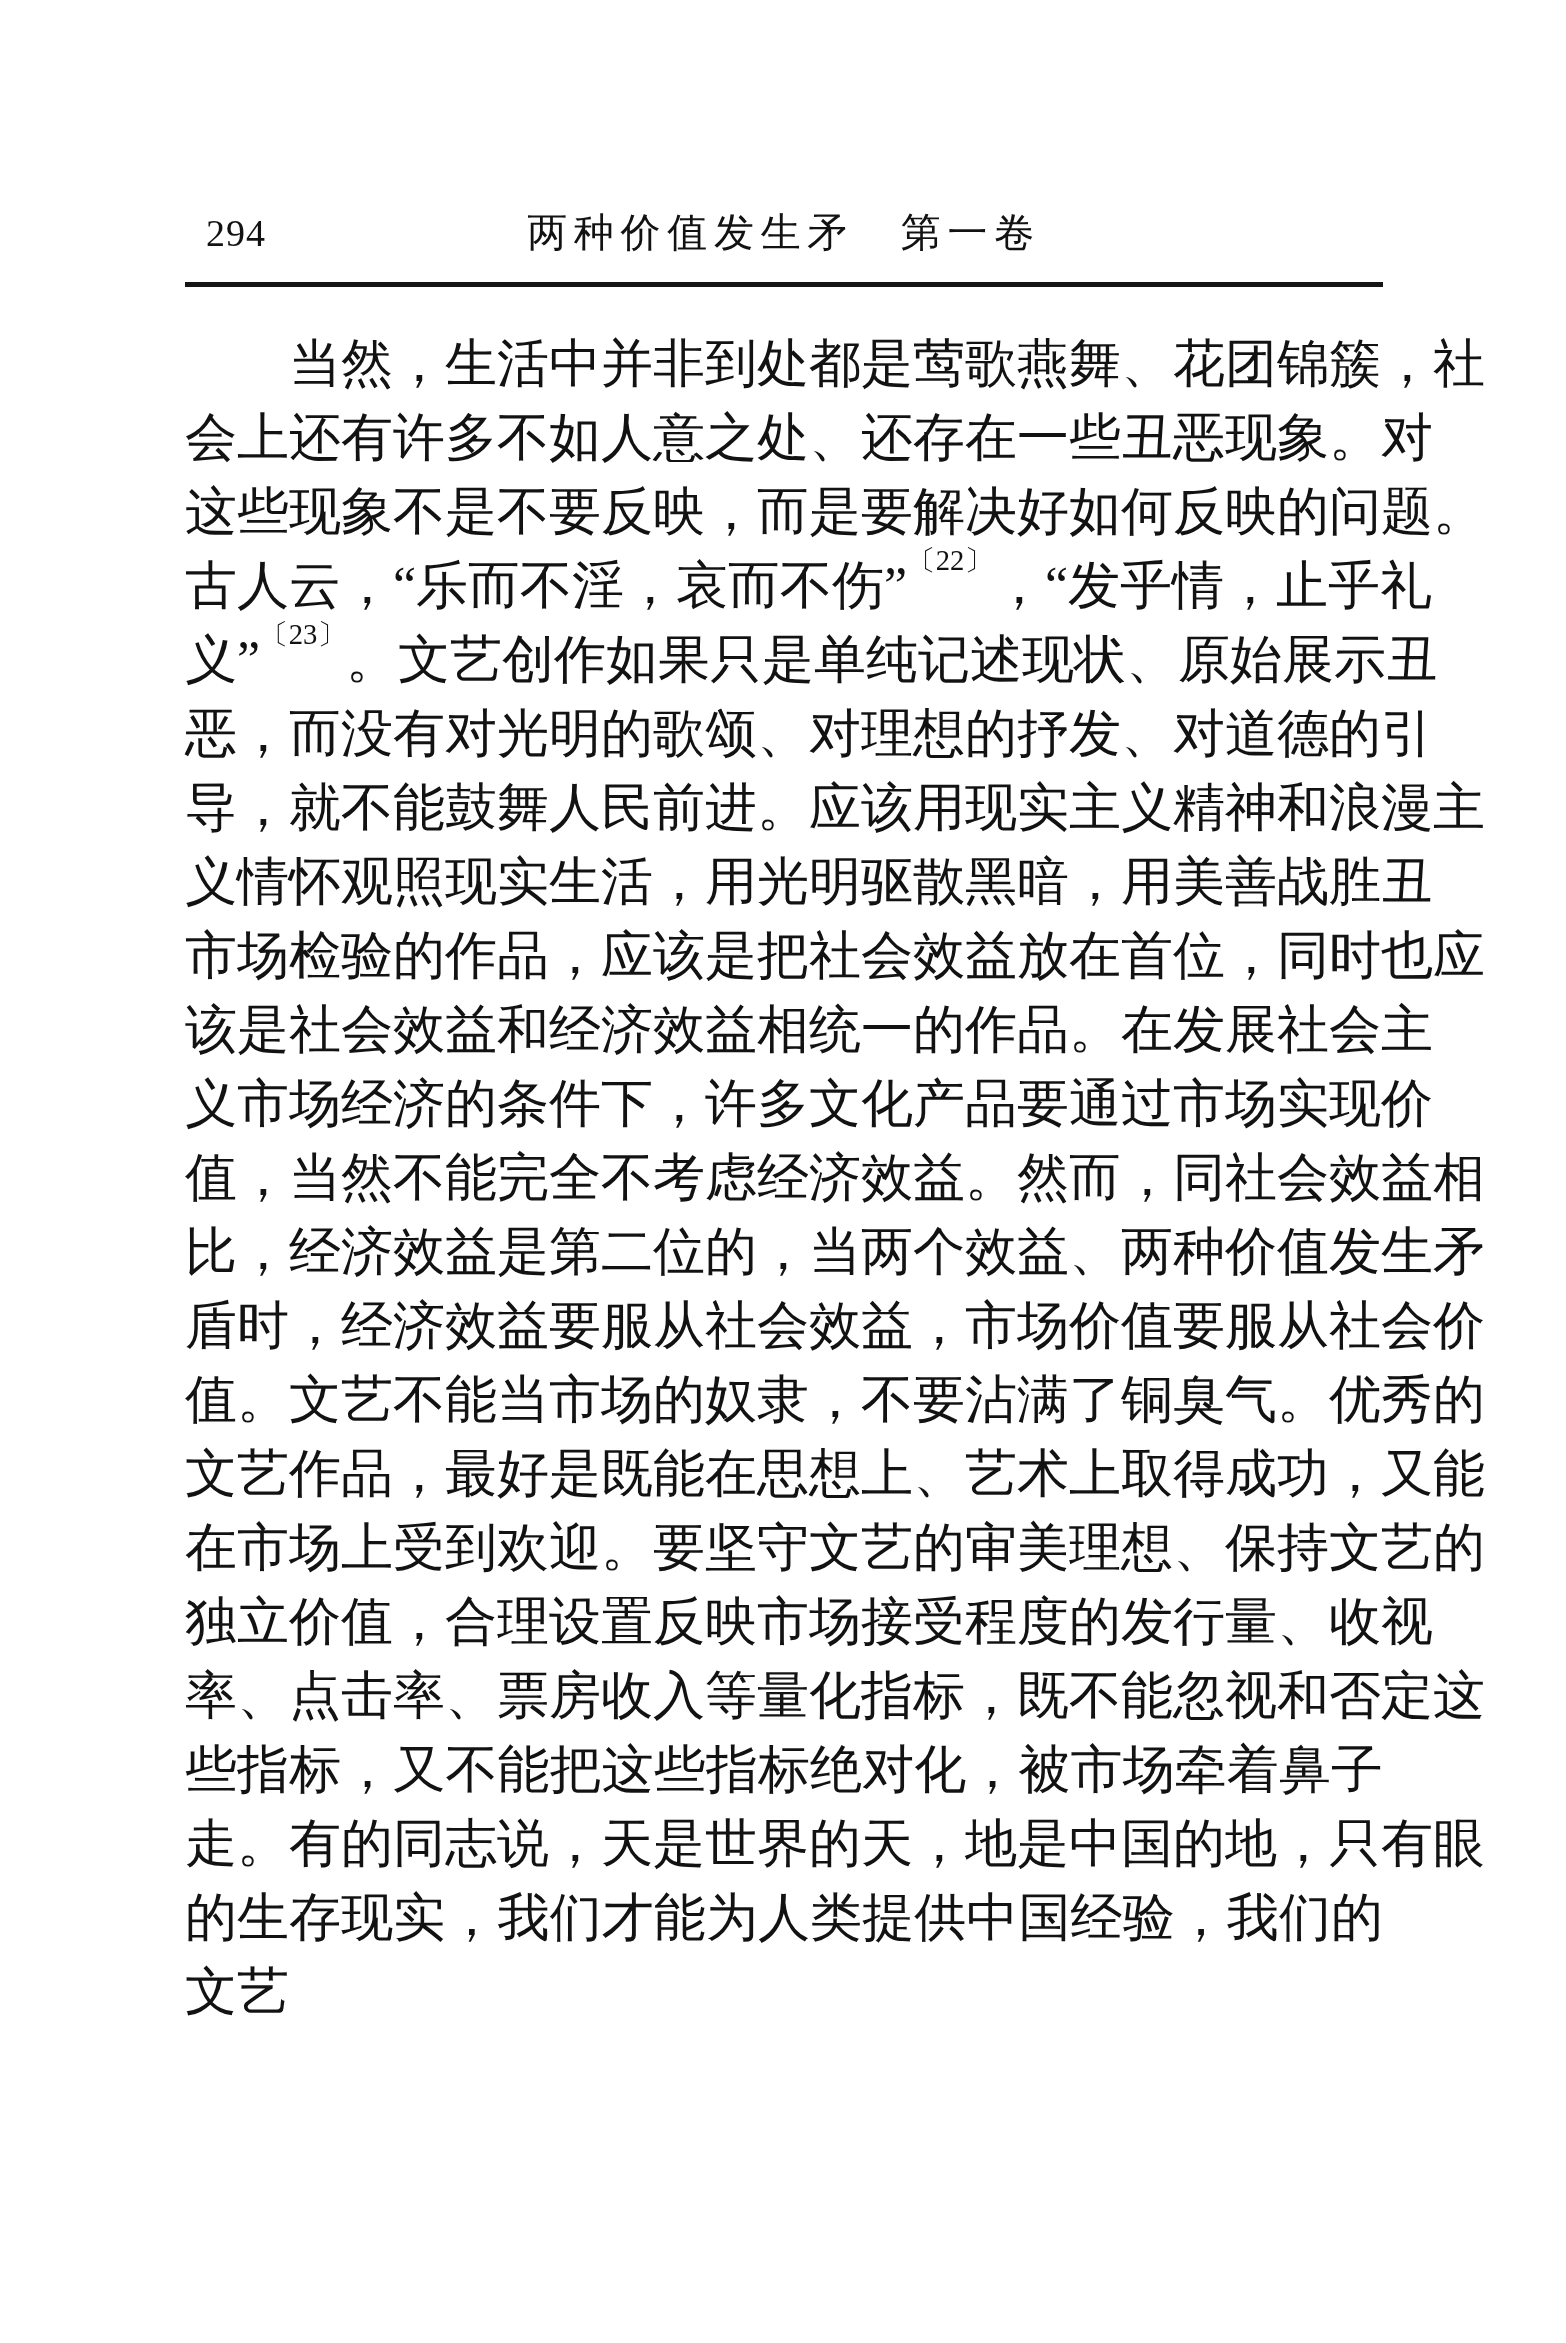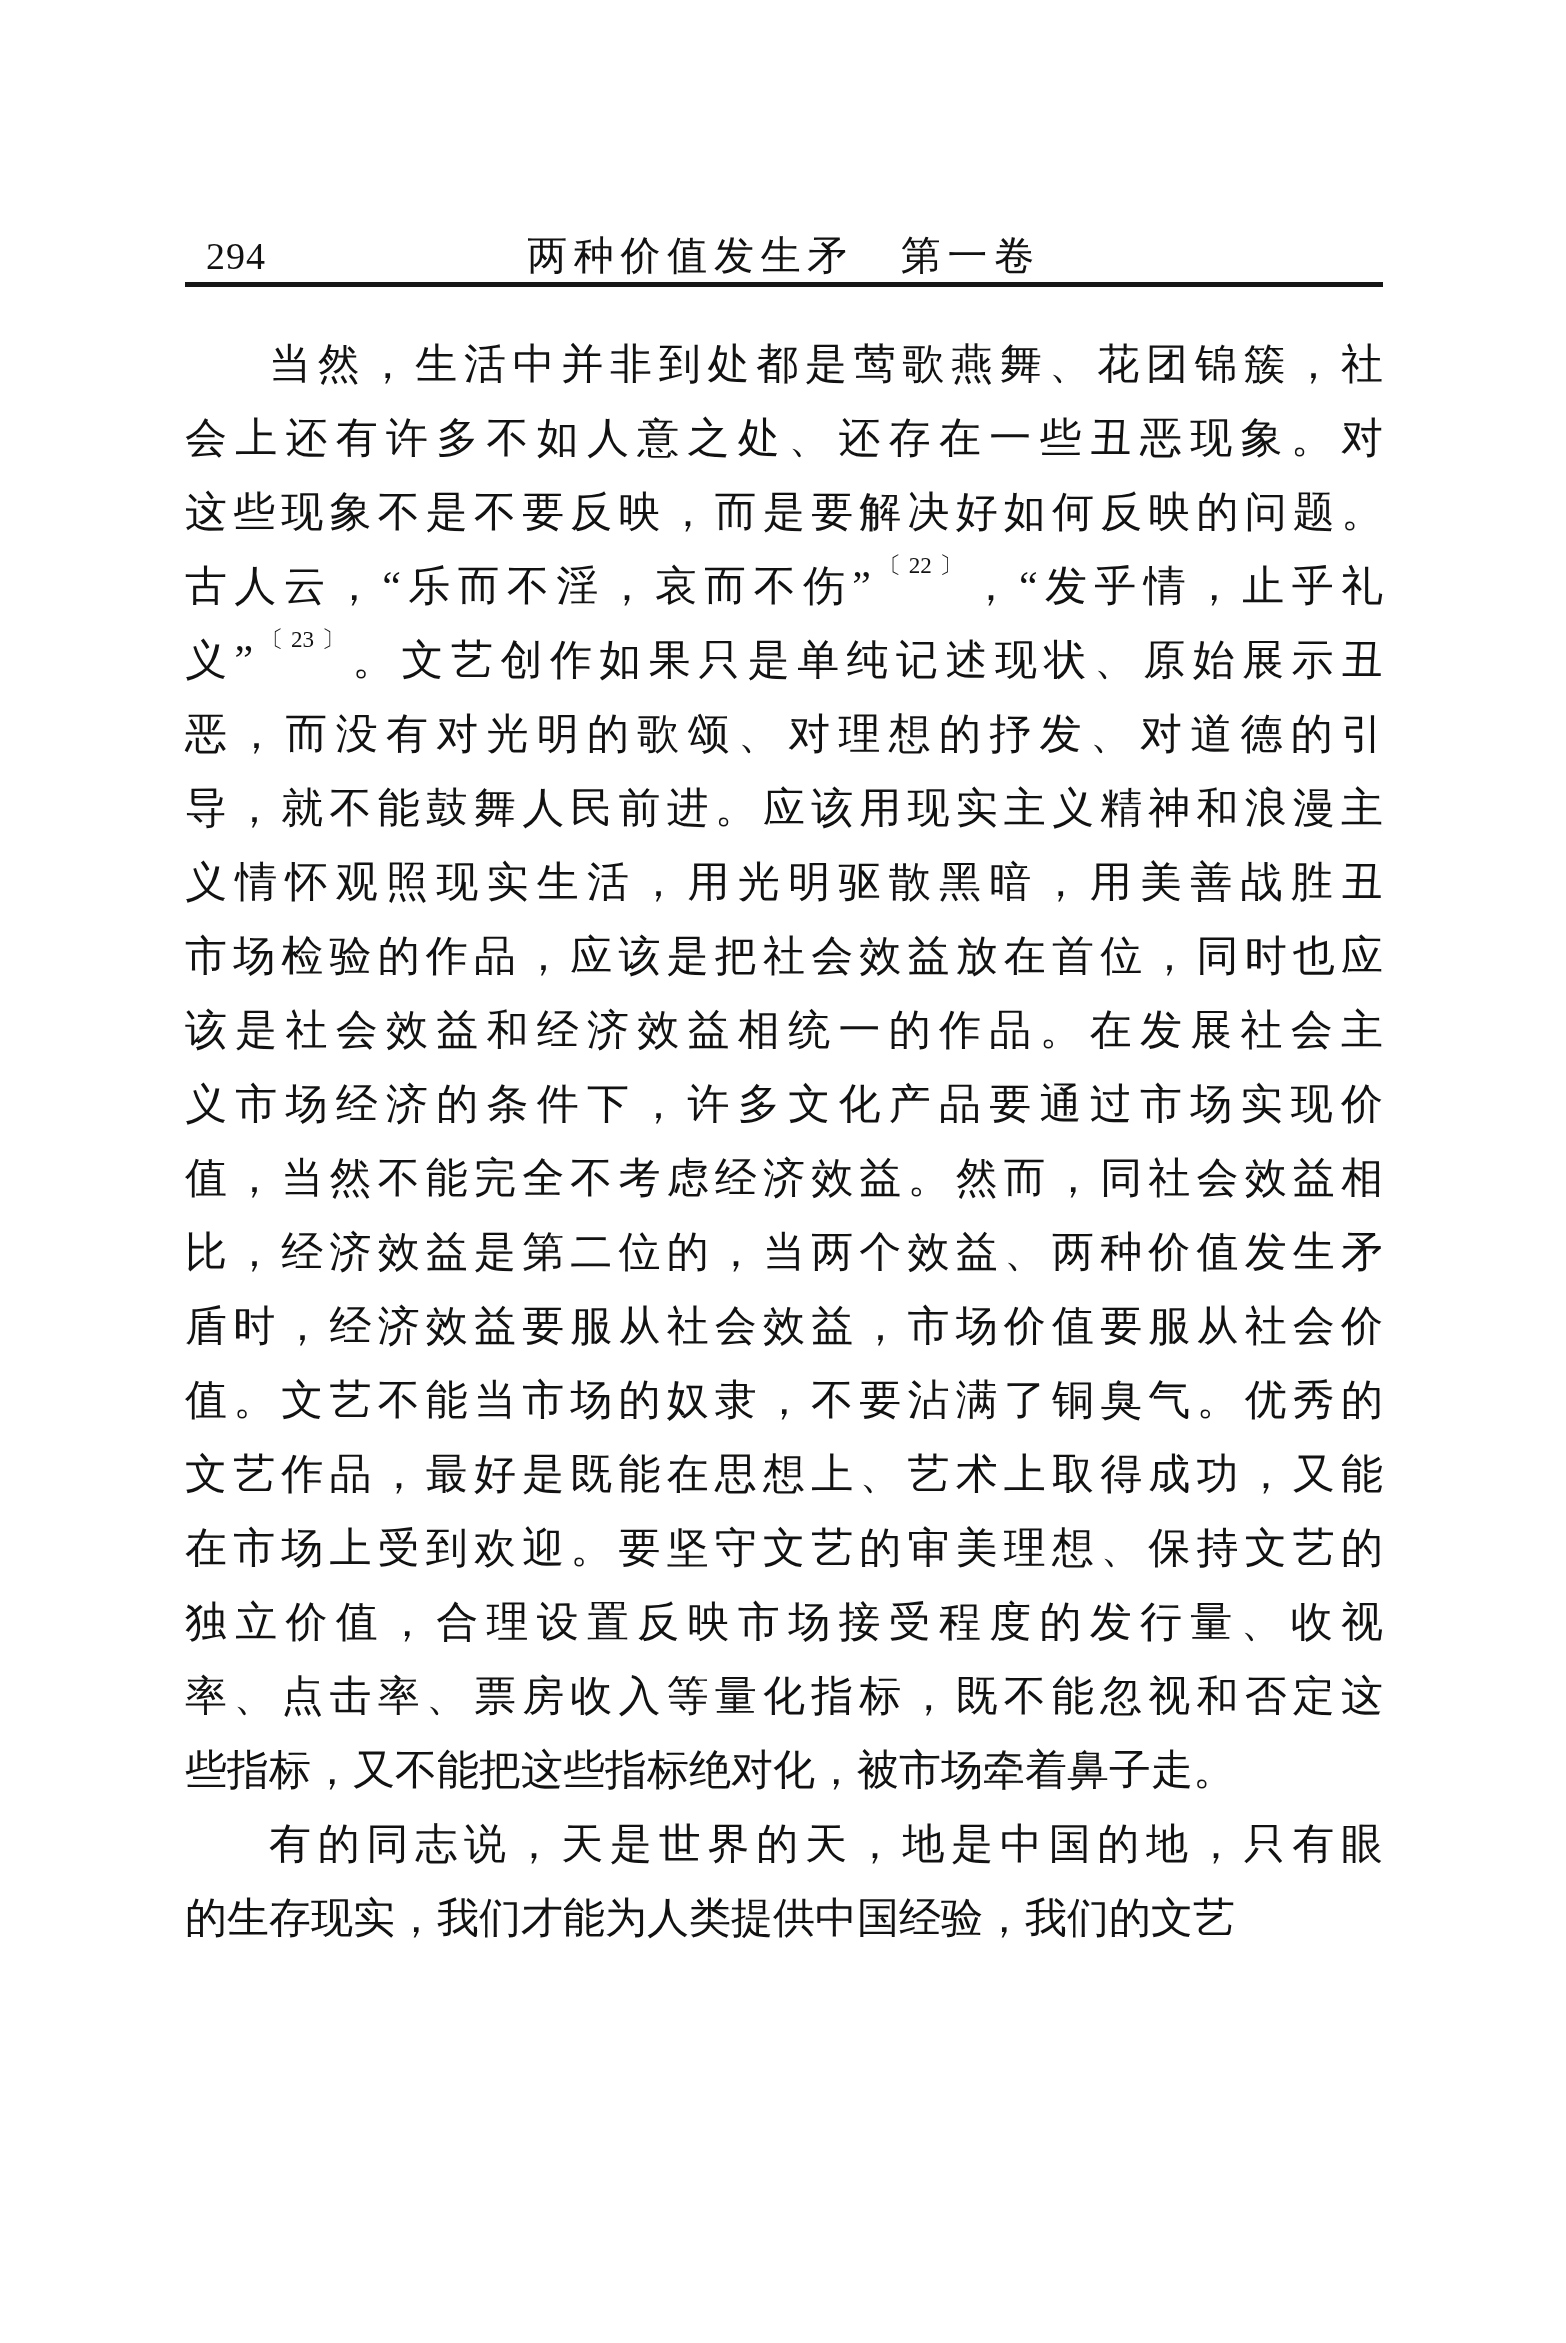--- a/index.html
+++ b/index.html
@@ -13,21 +13,21 @@
     height: 2344px;
     background: #ffffff;
     color: #121212;
     font-family: "Liberation Serif", "DejaVu Serif", serif;
     overflow: hidden;
   }
   
   .running-head {
     position: absolute;
     left: 185px;
-    top: 235px;
+    top: 212px;
     width: 1198px;
     height: 48px;
   }
   .page-num {
     position: absolute;
     left: 21px;
     top: 1.9px;
     font-size: 38px;
     line-height: 38px;
     letter-spacing: 1px;
@@ -50,21 +50,21 @@
   }
   
   .body-text {
     position: absolute;
     left: 185px;
     top: 327px;
     width: 1198px;
   }
   .paragraph { margin: 0; padding: 0; }
   .line {
-    font-size: 42px;
+    font-size: 52px;
     line-height: 74px;
     height: 74px;
     white-space: nowrap;
     text-align: justify;
     text-align-last: justify;
     text-justify: inter-character;
     overflow: visible;
   }
   .line.para-start { text-indent: 2em; }
   .line.para-end  { text-align-last: auto; white-space: normal; }

